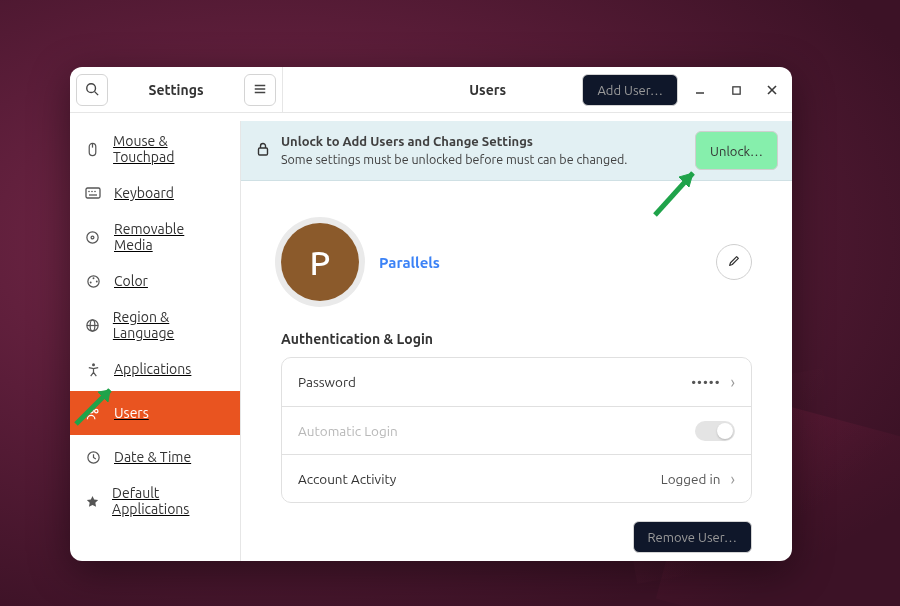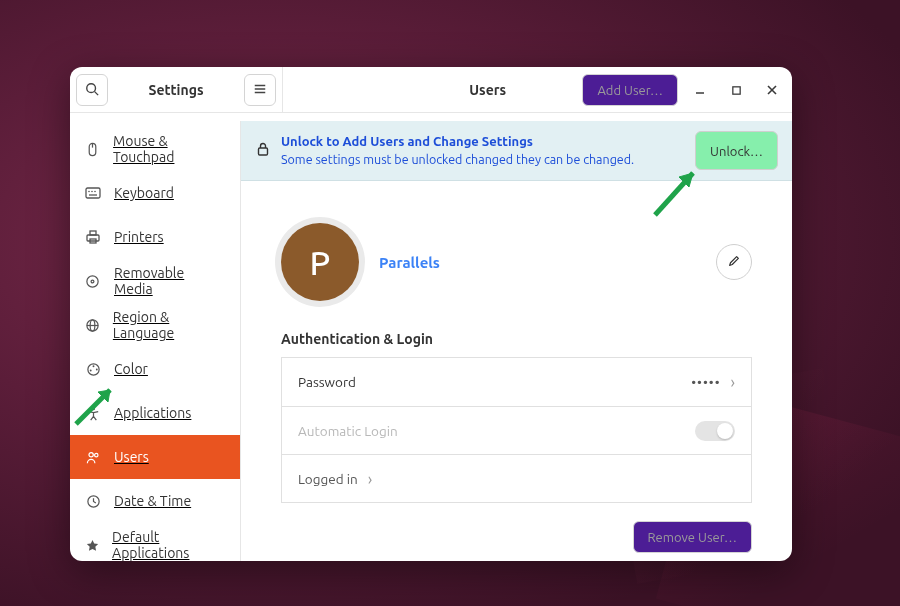--- a/index.html
+++ b/index.html
@@ -16,50 +16,50 @@
 .titlebar { display: flex; height: 46px; border-bottom: 1px solid #e6e6e6; }
 .titlebar-left { width: 213px; display: flex; align-items: center; padding: 6px; gap: 6px; border-right: 1px solid #e6e6e6; }
 .hb-btn {
   width: 32px; height: 32px; border: 1px solid #d4d4d4; border-radius: 6px;
   background: #fff; display: flex; align-items: center; justify-content: center; color: #444;
 }
 .hb-title { flex: 1; text-align: center; font-weight: 700; color: #333; font-size: 14px; }
 .titlebar-right { flex: 1; display: flex; align-items: center; padding-right: 6px; }
 .tr-title { flex: 1; text-align: center; font-weight: 700; color: #333; font-size: 14px; padding-left: 110px; }
 .pill-btn {
-  height: 32px; padding: 0 14px; border: 1px solid #d4d4d4; border-radius: 6px; background: #4c1d95;
+  height: 32px; padding: 0 14px; border: 1px solid #d4d4d4; border-radius: 6px; background: #0f172a;
   color: #9a9a9a; font-size: 13px; display: flex; align-items: center;
 }
 .winctl { width: 28px; height: 28px; display: flex; align-items: center; justify-content: center; color: #3a3a3a; margin-left: 8px; }
 
 .body { flex: 1; display: flex; min-height: 0; }
 .sidebar { width: 171px; border-right: 1px solid #e6e6e6; overflow-y: auto; padding-top: 6px; text-decoration: underline; }
 .side-item { height: 44px; padding: 0 14px; display: flex; align-items: center; gap: 12px; color: #333; font-size: 14px; }
 .side-item .ic { width: 18px; height: 18px; display: flex; align-items: center; justify-content: center; color: #555; }
 .side-item.selected { background: #e95420; color: #fff; }
 .side-item.selected .ic { color: #fff; }
 
 .content { flex: 1; display: flex; flex-direction: column; min-width: 0; }
 .banner { background: #e2f0f3; border-bottom: 1px solid #cfe0e4; padding: 10px 14px; display: flex; align-items: center; gap: 10px; }
 .banner-ic { color: #333; }
-.banner-text { flex: 1; color: #1d4ed8; font-size: 12.5px; line-height: 1.35; }
+.banner-text { flex: 1; color: #404040; font-size: 12.5px; line-height: 1.35; }
 .banner-text b { font-size: 13px; }
 .unlock-btn {
   height: 39px; padding: 0 14px; border: 1px solid #cfcfcf; background: #86efac; border-radius: 6px;
   color: #333; font-size: 13px; display: flex; align-items: center;
 }
 
 .main { flex: 1; padding: 24px 40px 14px; overflow: auto; }
 .profile-row { display: flex; align-items: center; gap: 20px; margin-bottom: 30px; margin-top: 18px; }
 .avatar { width: 78px; height: 78px; border-radius: 50%; background: #8b5a2b; box-shadow: 0 0 0 6px #eaeaea; color: #fff; display: flex; align-items: center; justify-content: center; font-size: 34px; font-weight: 500; }
 .profile-name { font-weight: 700; color: #3b82f6; font-size: 15px; }
 .edit-btn { margin-left: auto; width: 36px; height: 36px; border-radius: 50%; border: 1px solid #cfcfcf; background: #fff; display: flex; align-items: center; justify-content: center; color: #333; }
 
 .section-header { font-weight: 700; color: #333; font-size: 14px; margin: 6px 0 10px; }
-.list { border: 1px solid #e0e0e0; border-radius: 0; overflow: hidden; }
+.list { border: 1px solid #e0e0e0; border-radius: 10px; overflow: hidden; }
 .list-row { height: 48px; padding: 0 16px; display: flex; align-items: center; border-top: 1px solid #e0e0e0; }
 .list-row:first-child { border-top: 0; }
 .list-row .lbl { flex: 1; color: #333; font-size: 13.5px; }
 .list-row .val { color: #555; font-size: 13.5px; margin-right: 10px; letter-spacing: 1px; }
 .list-row.disabled .lbl { color: #b8b8b8; }
 .chev { color: #999; font-size: 16px; }
 .toggle { width: 40px; height: 20px; border-radius: 10px; background: #e4e4e4; position: relative; }
 .toggle::after { content: ""; position: absolute; right: 2px; top: 2px; width: 16px; height: 16px; background: #fff; border-radius: 50%; box-shadow: 0 1px 2px rgba(0,0,0,.2); }
 
 .remove-row { display: flex; justify-content: flex-end; margin-top: 18px; }
@@ -143,57 +143,47 @@
               <line x1="4" y1="8" x2="12" y2="8" stroke="currentColor" stroke-width="1.3"></line>
               <circle cx="4" cy="4.5" r=".8" fill="currentColor"></circle>
               <circle cx="7" cy="4.5" r=".8" fill="currentColor"></circle>
               <circle cx="10" cy="4.5" r=".8" fill="currentColor"></circle>
             </svg>
           </span>
           <span>Keyboard</span>
         </div>
         <div class="side-item">
           <span class="ic">
-            <svg width="16" height="16" viewBox="0 0 16 16">
-              <rect x="2" y="6" width="12" height="6" rx="1" fill="none" stroke="currentColor" stroke-width="1.3"></rect>
-              <rect x="5" y="2" width="6" height="4" fill="none" stroke="currentColor" stroke-width="1.3"></rect>
-              <rect x="5" y="10" width="6" height="4" fill="none" stroke="currentColor" stroke-width="1.3"></rect>
-            </svg>
-          </span>
-          <span>Printers</span>
-        </div>
-        <div class="side-item">
-          <span class="ic">
             <svg width="15" height="15" viewBox="0 0 16 16">
               <circle cx="8" cy="8" r="6" fill="none" stroke="currentColor" stroke-width="1.3"></circle>
               <circle cx="8" cy="8" r="1.5" fill="none" stroke="currentColor" stroke-width="1.3"></circle>
             </svg>
           </span>
           <span>Removable Media</span>
-        </div>
-        <div class="side-item">
-          <span class="ic">
-            <svg width="15" height="15" viewBox="0 0 16 16">
-              <circle cx="8" cy="8" r="6" fill="none" stroke="currentColor" stroke-width="1.3"></circle>
-              <ellipse cx="8" cy="8" rx="2.5" ry="6" fill="none" stroke="currentColor" stroke-width="1.3"></ellipse>
-              <line x1="2" y1="8" x2="14" y2="8" stroke="currentColor" stroke-width="1.3"></line>
-            </svg>
-          </span>
-          <span>Region &amp; Language</span>
         </div>
         <div class="side-item">
           <span class="ic">
             <svg width="15" height="15" viewBox="0 0 16 16">
               <circle cx="8" cy="8" r="6" fill="none" stroke="currentColor" stroke-width="1.3"></circle>
               <circle cx="8" cy="4.5" r="1" fill="currentColor"></circle>
               <circle cx="11.5" cy="8" r="1" fill="currentColor"></circle>
               <circle cx="5" cy="9" r="1" fill="currentColor"></circle>
             </svg>
           </span>
           <span>Color</span>
+        </div>
+        <div class="side-item">
+          <span class="ic">
+            <svg width="15" height="15" viewBox="0 0 16 16">
+              <circle cx="8" cy="8" r="6" fill="none" stroke="currentColor" stroke-width="1.3"></circle>
+              <ellipse cx="8" cy="8" rx="2.5" ry="6" fill="none" stroke="currentColor" stroke-width="1.3"></ellipse>
+              <line x1="2" y1="8" x2="14" y2="8" stroke="currentColor" stroke-width="1.3"></line>
+            </svg>
+          </span>
+          <span>Region &amp; Language</span>
         </div>
         <div class="side-item">
           <span class="ic">
             <svg width="15" height="15" viewBox="0 0 16 16">
               <circle cx="8" cy="3" r="1.6" fill="currentColor"></circle>
               <path d="M3 6l5 1 5-1M8 7v4m0 0l-3 4m3-4l3 4" fill="none" stroke="currentColor" stroke-width="1.3"></path>
             </svg>
           </span>
           <span>Applications</span>
         </div>
@@ -230,21 +220,21 @@
     <div class="content">
       <div class="banner">
         <span class="banner-ic">
           <svg width="16" height="16" viewBox="0 0 16 16">
               <rect x="3.5" y="7" width="9" height="7" rx="1.2" fill="none" stroke="currentColor" stroke-width="1.4"></rect>
               <path d="M5.5 7V5a2.5 2.5 0 0 1 5 0v2" fill="none" stroke="currentColor" stroke-width="1.4"></path>
             </svg>
         </span>
         <div class="banner-text">
           <b>Unlock to Add Users and Change Settings</b><br>
-          <span>Some settings must be unlocked changed they can be changed.</span>
+          <span>Some settings must be unlocked before must can be changed.</span>
         </div>
         <div class="unlock-btn">
           <span>Unlock…</span>
         </div>
       </div>
 
       <div class="main">
         <div class="profile-row">
           <div class="avatar">
             <span>P</span>
@@ -265,20 +255,21 @@
           <div class="list-row">
             <span class="lbl">Password</span>
             <span class="val">•••••</span>
             <span class="chev">›</span>
           </div>
           <div class="list-row disabled">
             <span class="lbl">Automatic Login</span>
             <div class="toggle"></div>
           </div>
           <div class="list-row">
+            <span class="lbl">Account Activity</span>
             <span class="val" style="letter-spacing:0">Logged in</span>
             <span class="chev">›</span>
           </div>
         </div>
 
         <div class="remove-row">
           <div class="pill-btn">
             <span>Remove User…</span>
           </div>
         </div>

